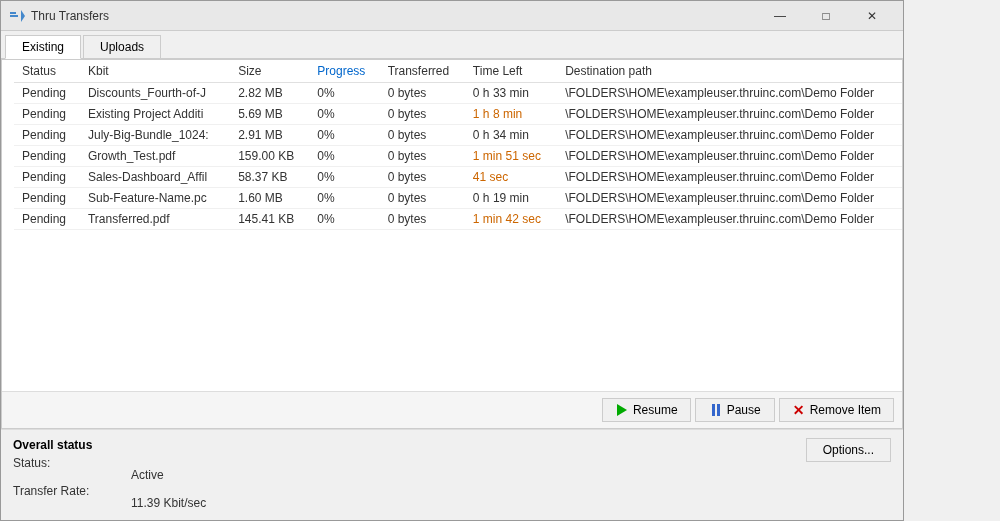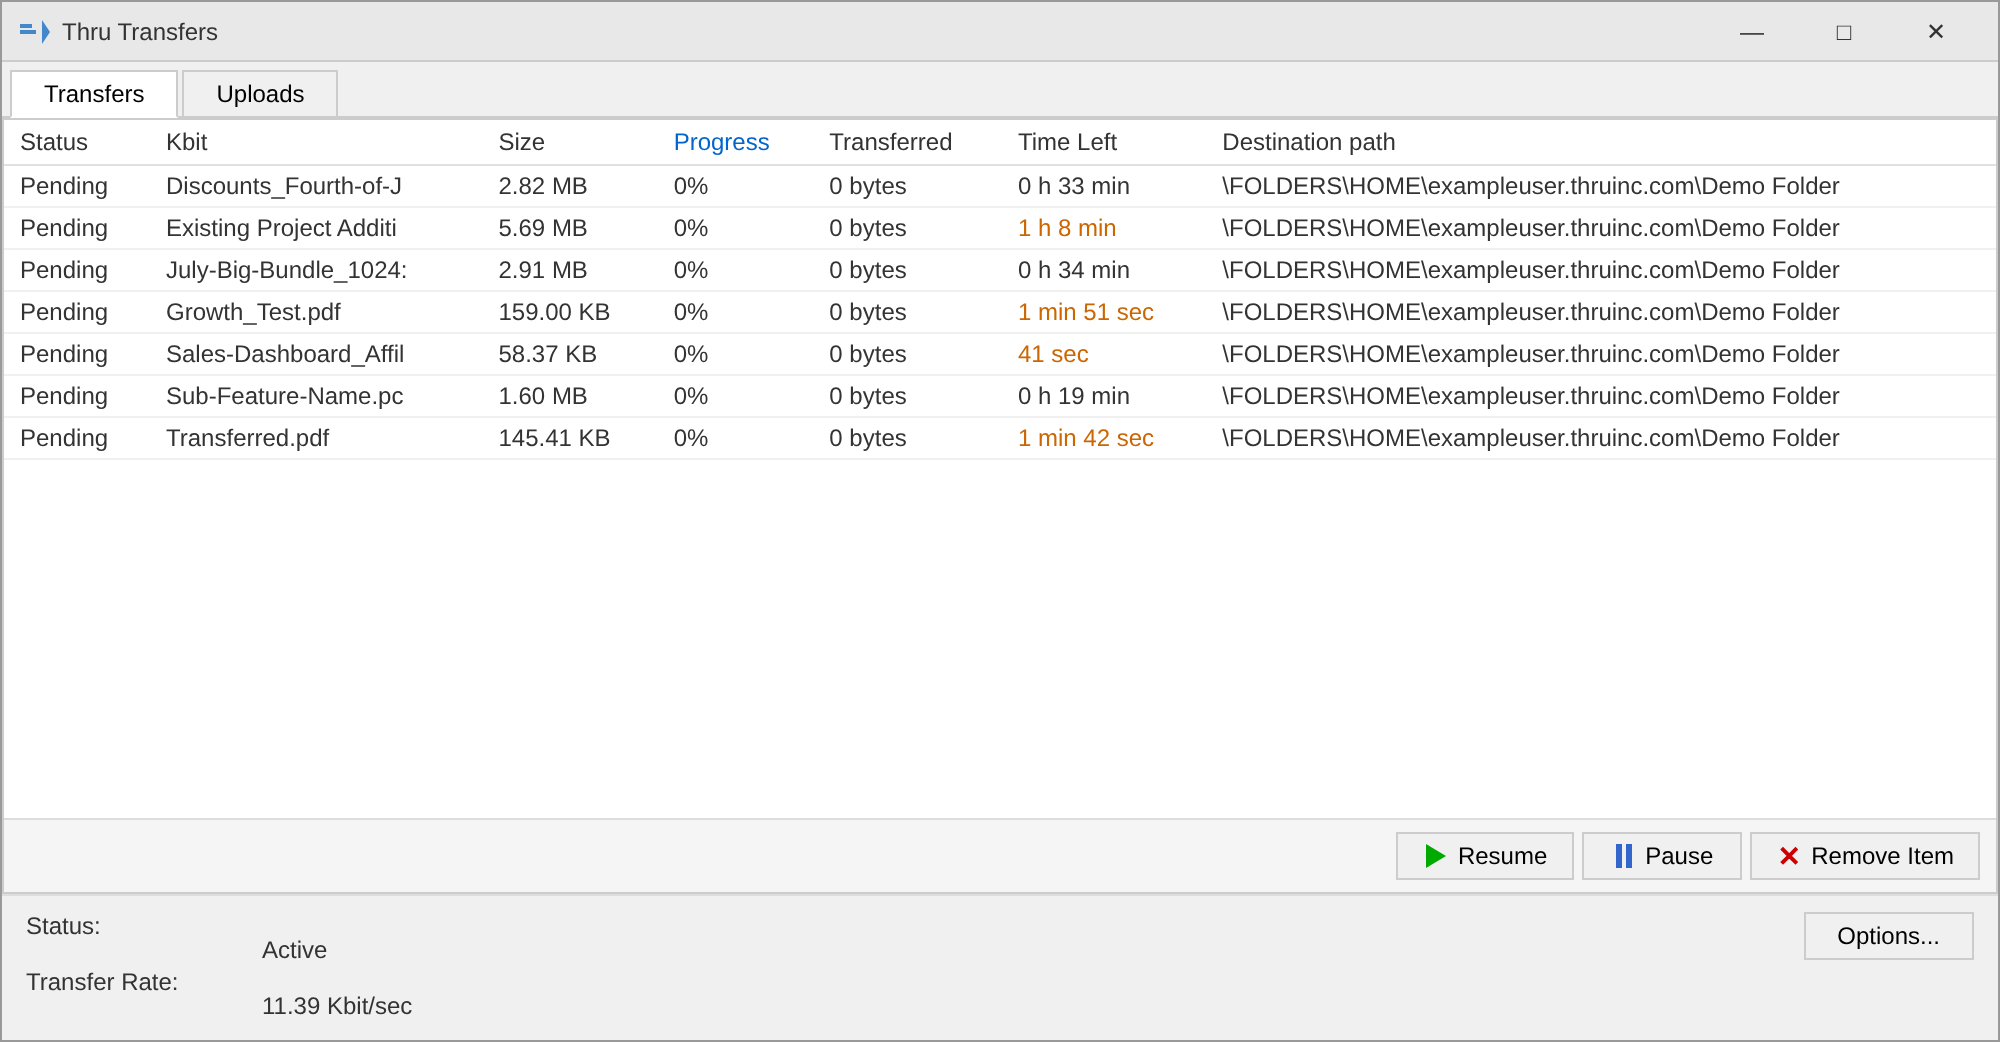--- a/index.html
+++ b/index.html
@@ -5,21 +5,21 @@
     * { margin: 0; padding: 0; box-sizing: border-box; }
     body {
       font-family: 'Segoe UI', Tahoma, Geneva, Verdana, sans-serif;
       font-size: 12px;
       background: #f0f0f0;
       width: 1000px;
       height: 521px;
       overflow: hidden;
     }
     .window {
-      width: 1000px;
+      width: 904px;
       height: 521px;
       background: #c2410c;
       border: 1px solid #999;
       display: flex;
       flex-direction: column;
     }
     .title-bar {
       background: #e8e8e8;
       height: 30px;
       display: flex;
@@ -90,20 +90,21 @@
       overflow: hidden;
     }
     .table-container {
       flex: 1;
       overflow-y: auto;
     }
     table {
       width: 100%;
       border-collapse: collapse;
       font-size: 12px;
+      margin-left: 12px;
     }
     thead th {
       background: white;
       padding: 4px 8px;
       text-align: left;
       border-bottom: 1px solid #e0e0e0;
       font-weight: normal;
       color: #0066cc;
       white-space: nowrap;
     }
@@ -220,21 +221,21 @@
     </div>
     <div class="title-bar-buttons">
       <button class="title-bar-btn">—</button>
       <button class="title-bar-btn">□</button>
       <button class="title-bar-btn close">✕</button>
     </div>
   </div>
 
   <div class="tabs-bar">
     <div class="tab active">
-      <span>Transfers</span>
+      <span>Existing</span>
     </div>
     <div class="tab">
       <span>Uploads</span>
     </div>
   </div>
 
   <div class="content-area">
     <div class="table-container">
       <table>
         <thead>
@@ -334,20 +335,21 @@
       </button>
       <button class="toolbar-btn">
         <span class="btn-icon remove-x">✕</span>
         <span>Remove Item</span>
       </button>
     </div>
   </div>
 
   <div class="status-bar">
     <div class="status-left">
+      <div class="status-title">Overall status</div>
       <div class="status-row">
         <span class="status-label">Status:</span>
         <span class="status-value">Active</span>
       </div>
       <div class="status-row">
         <span class="status-label">Transfer Rate:</span>
         <span class="status-value">11.39 Kbit/sec</span>
       </div>
     </div>
     <button class="options-btn">Options...</button>

